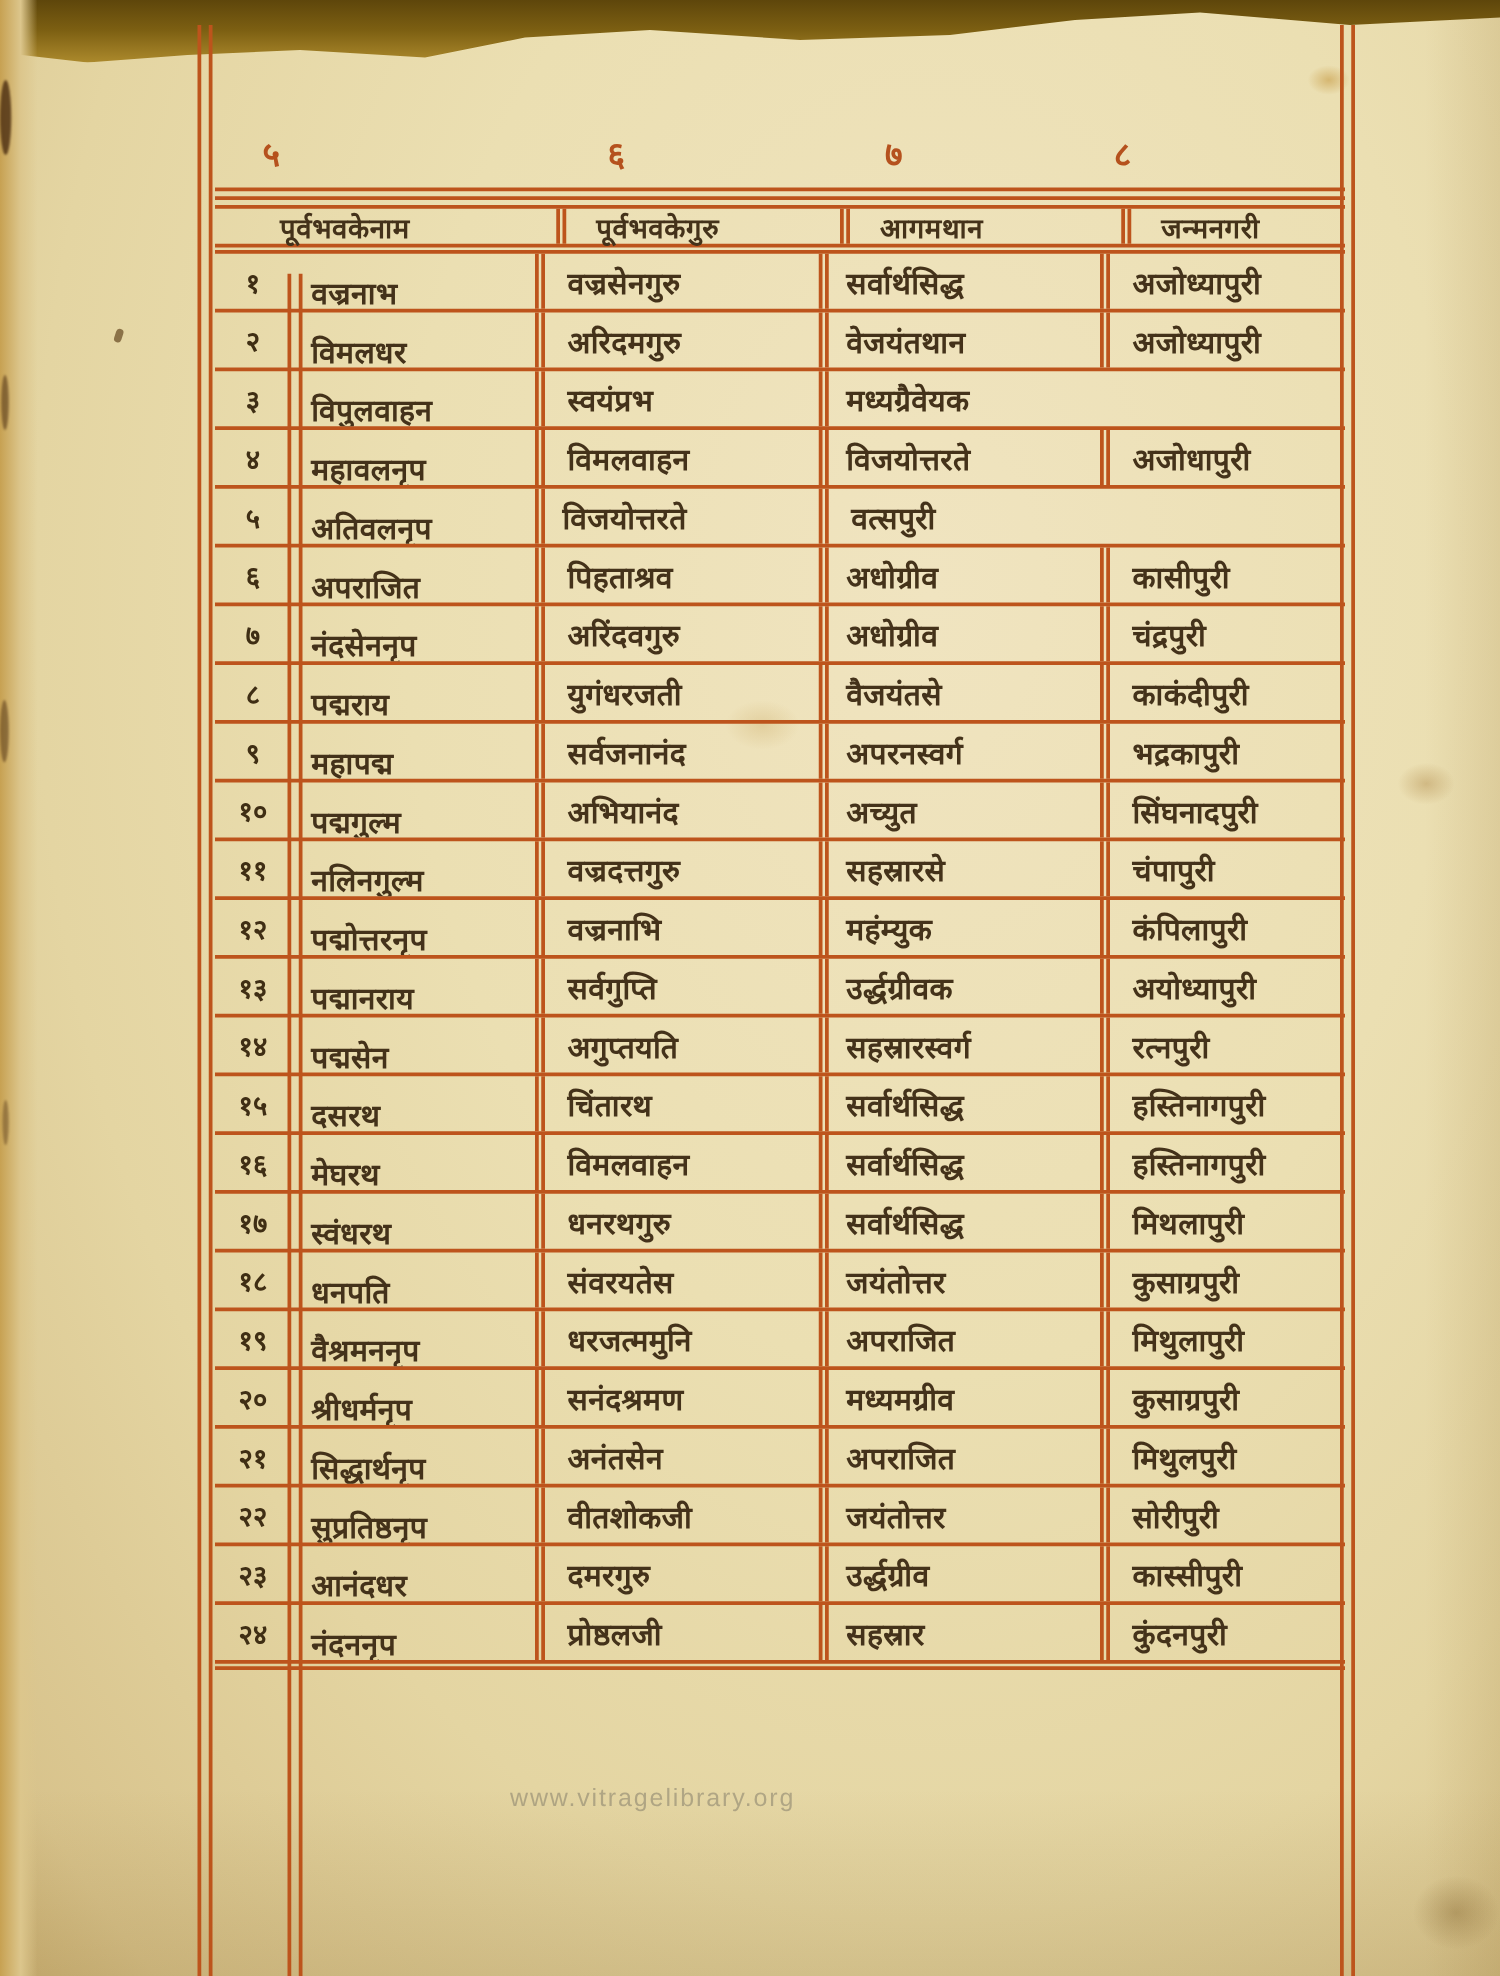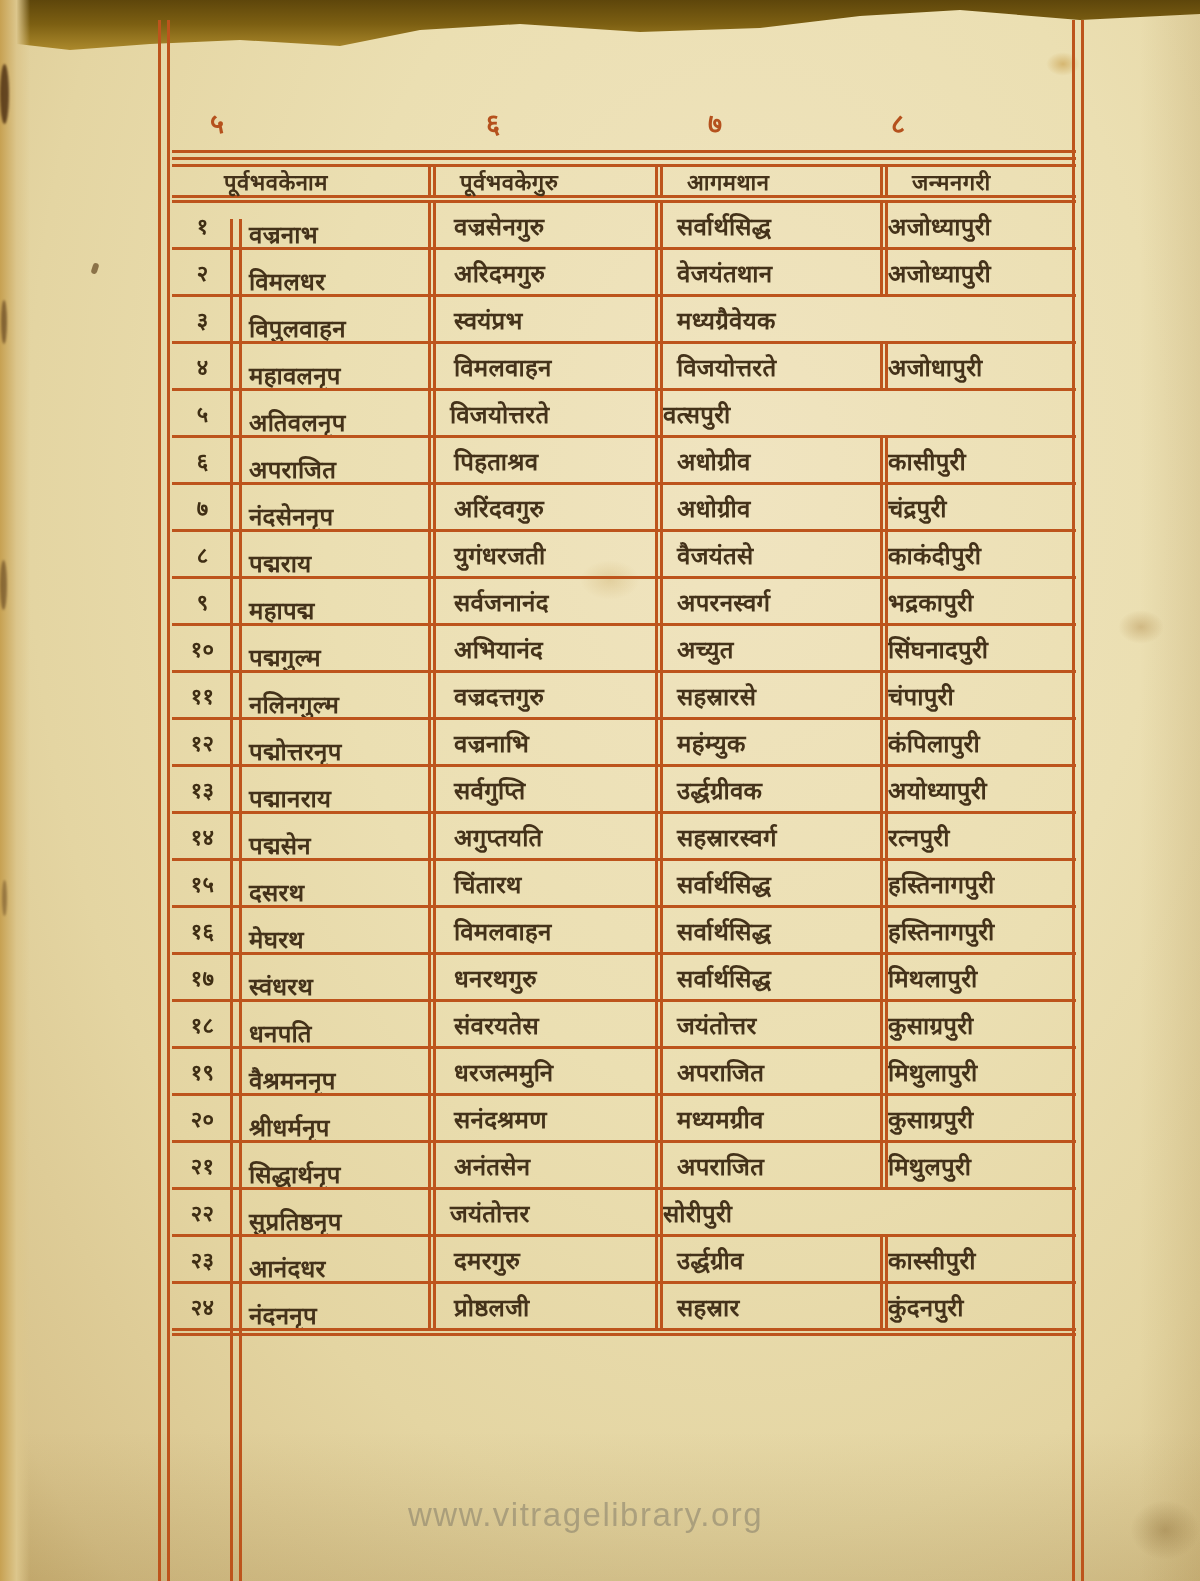--- a/index.html
+++ b/index.html
@@ -56,34 +56,34 @@
 
   
   .mtable{position:absolute;left:172px;top:150px;width:904px;color:#44321a;}
   .top-lines div{height:3px;background:#bd541c;margin-bottom:4px;}
   .top-lines div:last-child{margin-bottom:0;}
   .thead{display:grid;grid-template-columns:256px 227px 225px 196px;
     border-bottom:8px double #bd541c;}
   .hcell{box-sizing:border-box;height:28px;display:flex;align-items:center;
     font-size:22px;font-weight:700;letter-spacing:.5px;}
   .hcell.h1{padding-left:52px;}
-  .hcell.h2,.hcell.h3,.hcell.h4{border-left:8px double #bd541c;padding-left:24px;}
+  .hcell.h2,.hcell.h3,.hcell.h4{border-left:8px double #bd541c;padding-left:24px;margin-left:17px;}
   .tbody{border-bottom:8px double #bd541c;}
   .trow{display:grid;grid-template-columns:61px 195px 227px 225px 196px;height:44px;}
   .trow + .trow{border-top:3px solid #bd541c;}
   .cell{box-sizing:border-box;display:flex;align-items:center;
     font-size:24px;font-weight:700;letter-spacing:.3px;
     white-space:nowrap;overflow:hidden;}
   .cell.num{justify-content:center;font-size:22px;color:#3f2e14;}
   .cell.c1{padding-left:16px;margin-top:16px;}
   .cell.c2{border-left:8px double #bd541c;padding-left:18px;}
   .cell.c3{border-left:8px double #bd541c;padding-left:14px;}
-  .cell.c4{border-left:8px double #bd541c;}
-
-  .watermark{position:absolute;left:408px;top:1496px;font-size:33px;letter-spacing:1.5px;
+  .cell.c4{border-left:8px double #bd541c;padding-left:18px;}
+
+  .watermark{position:absolute;left:408px;top:1428px;font-size:20px;letter-spacing:1.5px;
     color:#7d7766;opacity:.5;filter:blur(.4px);}
 </style>
 </head>
 <body>
 
 <div class="photo">
   <div class="paper"></div>
   <div class="shade-bottom"></div>
   <div class="shade-right"></div>
   <div class="top-edge"></div>
@@ -262,20 +262,21 @@
         <div class="trow">
         <div class="cell num">२१</div>
         <div class="cell c1">सिद्धार्थनृप</div>
         <div class="cell c2">अनंतसेन</div>
         <div class="cell c3">अपराजित</div>
         <div class="cell c4">मिथुलपुरी</div>
       </div>
         <div class="trow">
         <div class="cell num">२२</div>
         <div class="cell c1">सुप्रतिष्ठनृप</div>
+        <div class="cell c2">वीतशोकजी</div>
         <div class="cell c3">जयंतोत्तर</div>
         <div class="cell c4">सोरीपुरी</div>
       </div>
         <div class="trow">
         <div class="cell num">२३</div>
         <div class="cell c1">आनंदधर</div>
         <div class="cell c2">दमरगुरु</div>
         <div class="cell c3">उर्द्धग्रीव</div>
         <div class="cell c4">कास्सीपुरी</div>
       </div>

